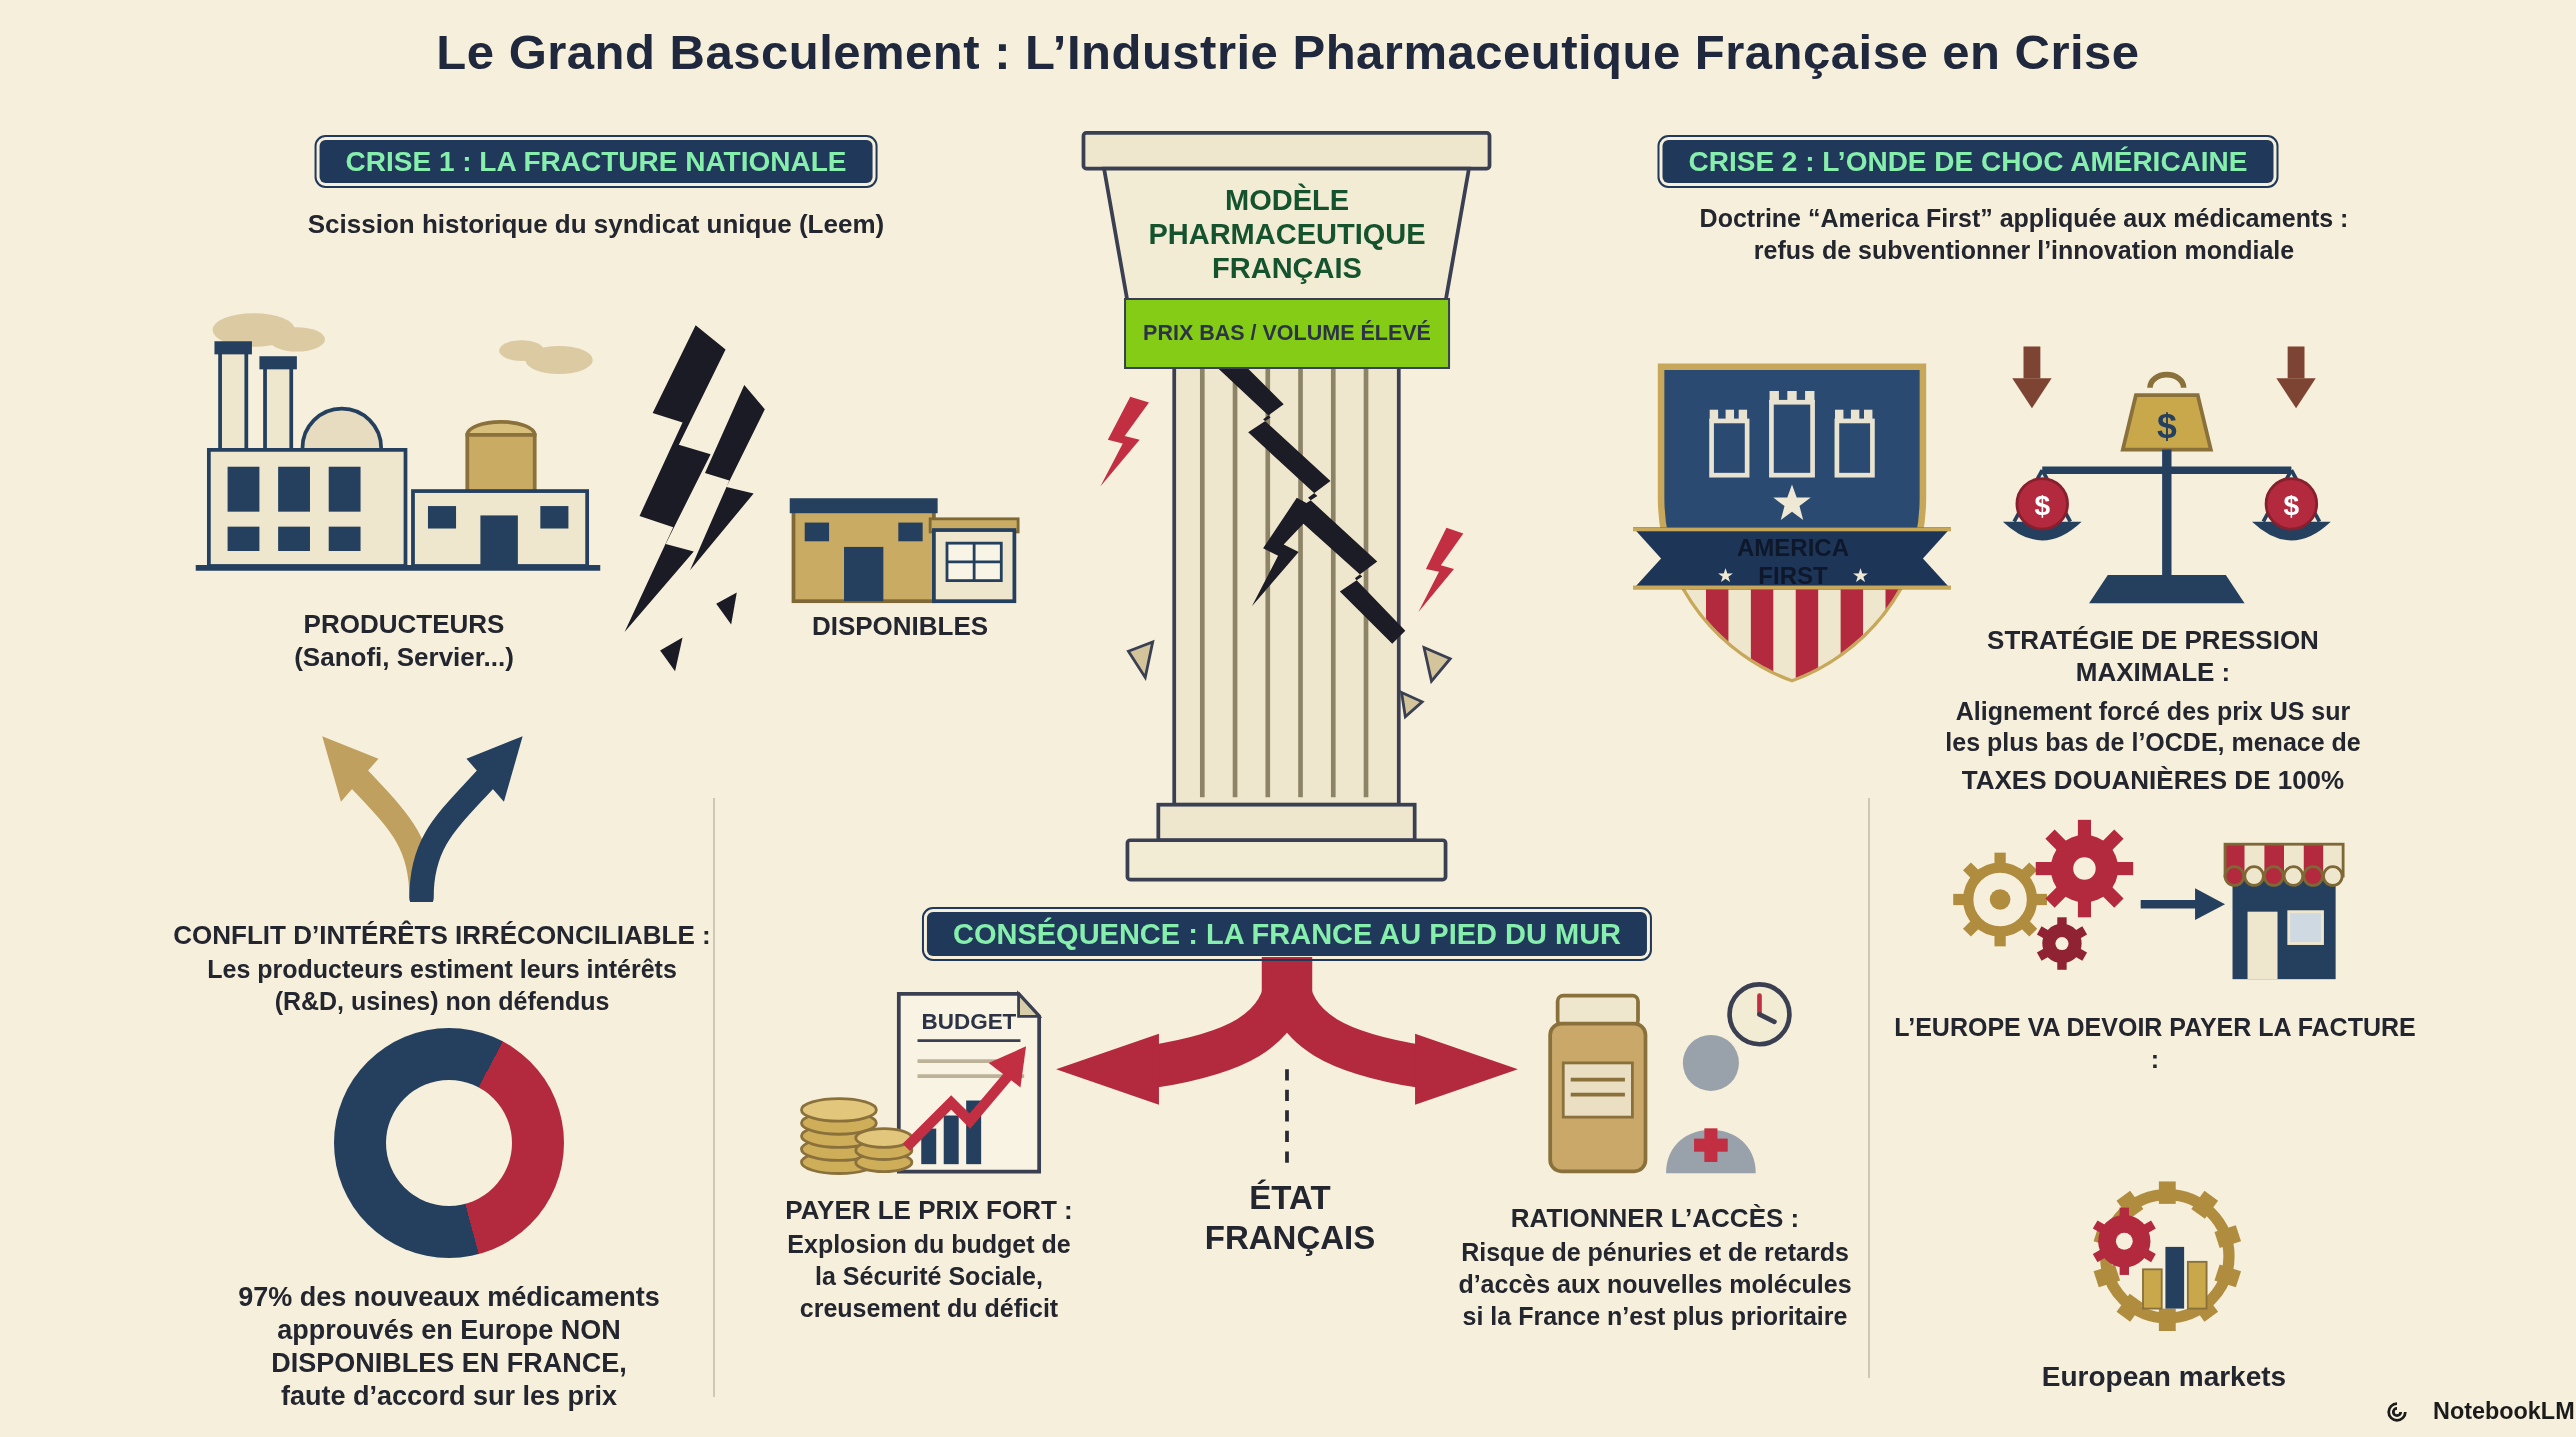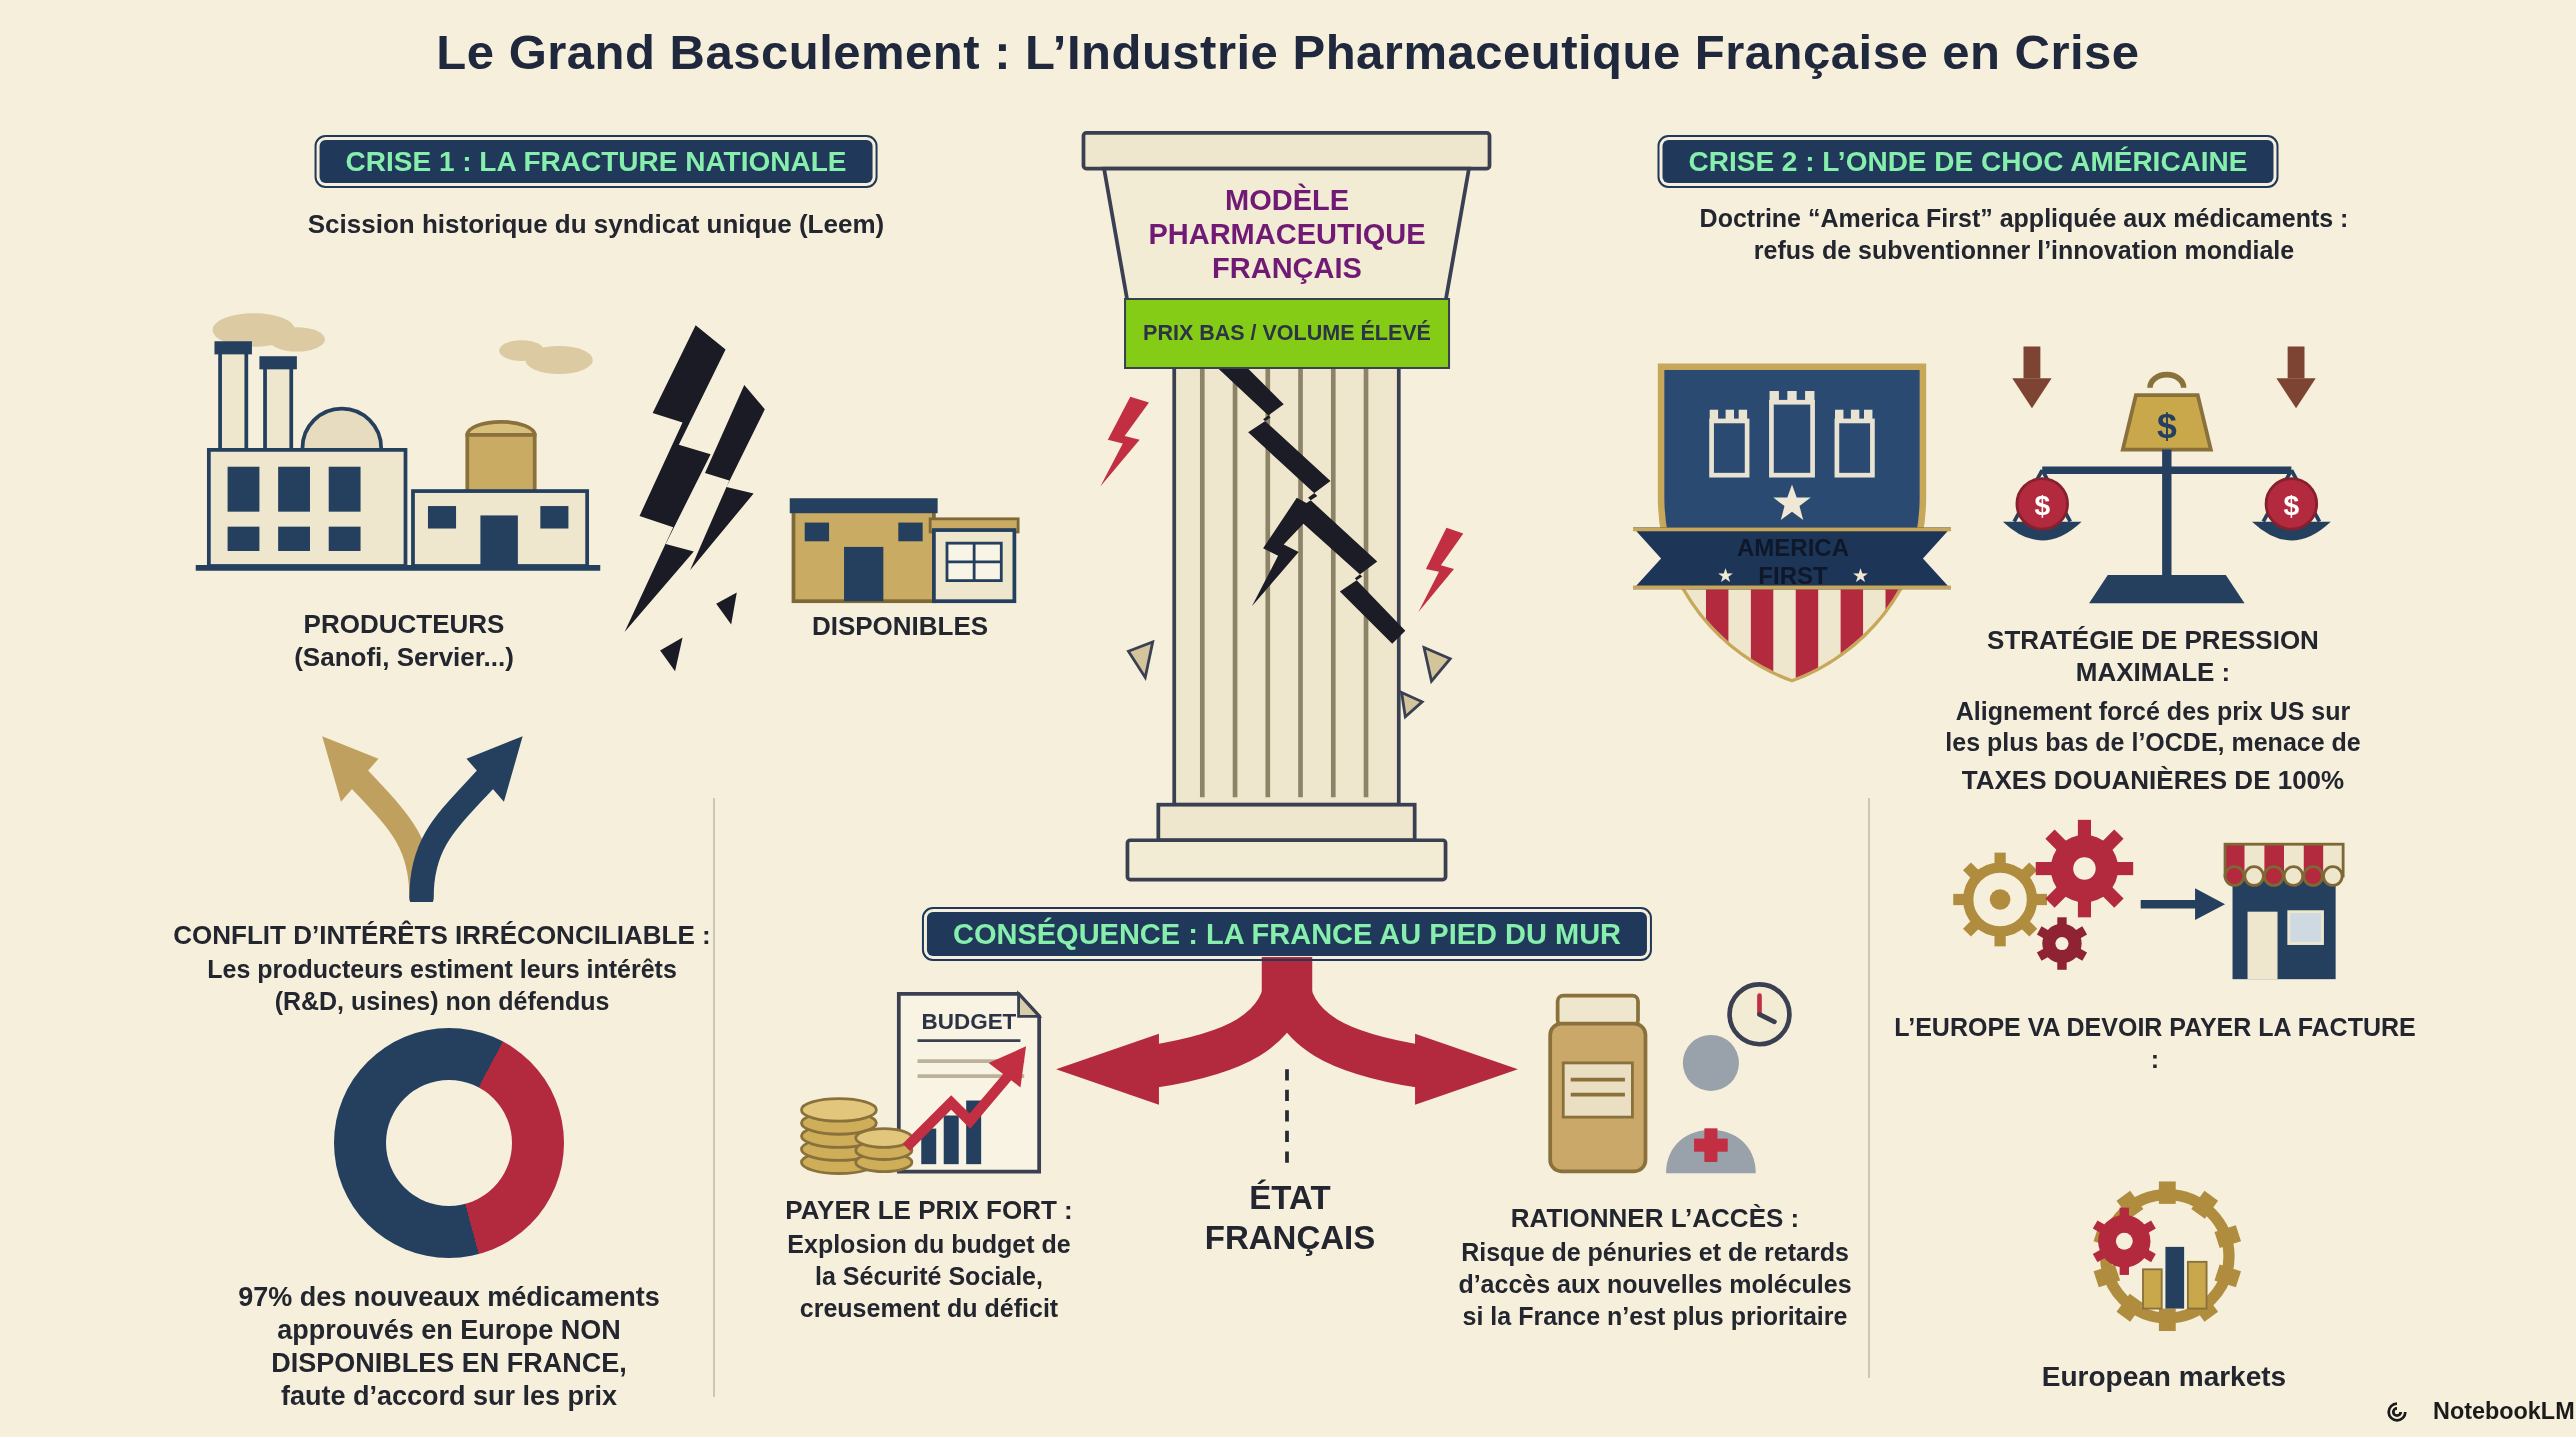--- a/index.html
+++ b/index.html
@@ -115,21 +115,21 @@
     <polygon points="150,252 208,306 184,322 258,390 230,408 306,476 282,492 338,548 352,534 298,478 322,460 248,392 272,374 200,308 222,292 168,238" fill="#1c1c26"></polygon>
     <polygon points="236,392 200,446 216,454 188,508 238,450 222,442 258,404" fill="#1c1c26"></polygon>
     <polygon points="58,284 34,330 50,334 26,380 68,330 52,326 78,290" fill="#c22f42"></polygon>
     <polygon points="396,424 374,468 388,471 366,514 404,468 390,464 414,430" fill="#c22f42"></polygon>
     <polygon points="372,552 400,564 380,588" fill="#d3c49c" stroke="#3a3f52" stroke-width="3"></polygon>
     <polygon points="56,556 82,546 74,584" fill="#d3c49c" stroke="#3a3f52" stroke-width="3"></polygon>
     <polygon points="348,600 370,610 352,626" fill="#d3c49c" stroke="#3a3f52" stroke-width="3"></polygon>
     <rect x="88" y="720" width="274" height="38" fill="#efe7cd" stroke="#3a3f52" stroke-width="4"></rect>
     <rect x="55" y="758" width="340" height="42" rx="3" fill="#f3ecd4" stroke="#3a3f52" stroke-width="4"></rect>
   </svg>
-  <div class="txt ctr b800 pre" style="left:1287px;top:183px;font-size:29px;width:393px;line-height:1.18;color:#701a75;">MODÈLE
+  <div class="txt ctr b800 pre" style="left:1287px;top:183px;font-size:29px;width:393px;line-height:1.18;color:#14532d;">MODÈLE
 PHARMACEUTIQUE
 FRANÇAIS</div>
   <div class="banner-box ctr" style="left:1287px;top:298px;font-size:21.5px;">PRIX BAS / VOLUME ÉLEVÉ</div>
 
   <div class="badge ctr" style="left:1287px;top:912px;font-size:29px;z-index:3;">CONSÉQUENCE : LA FRANCE AU PIED DU MUR</div>
 
   <svg class="abs" style="left:1020px;top:957px;" width="534" height="215" viewBox="0 0 570 230">
     <rect x="258" y="0" width="54" height="40" fill="#b3293d"></rect>
     <path d="M285,14 C285,82 222,104 142,117" stroke="#b3293d" stroke-width="46" fill="none"></path>
     <polygon points="38,120 148,82 148,158" fill="#b3293d"></polygon>

